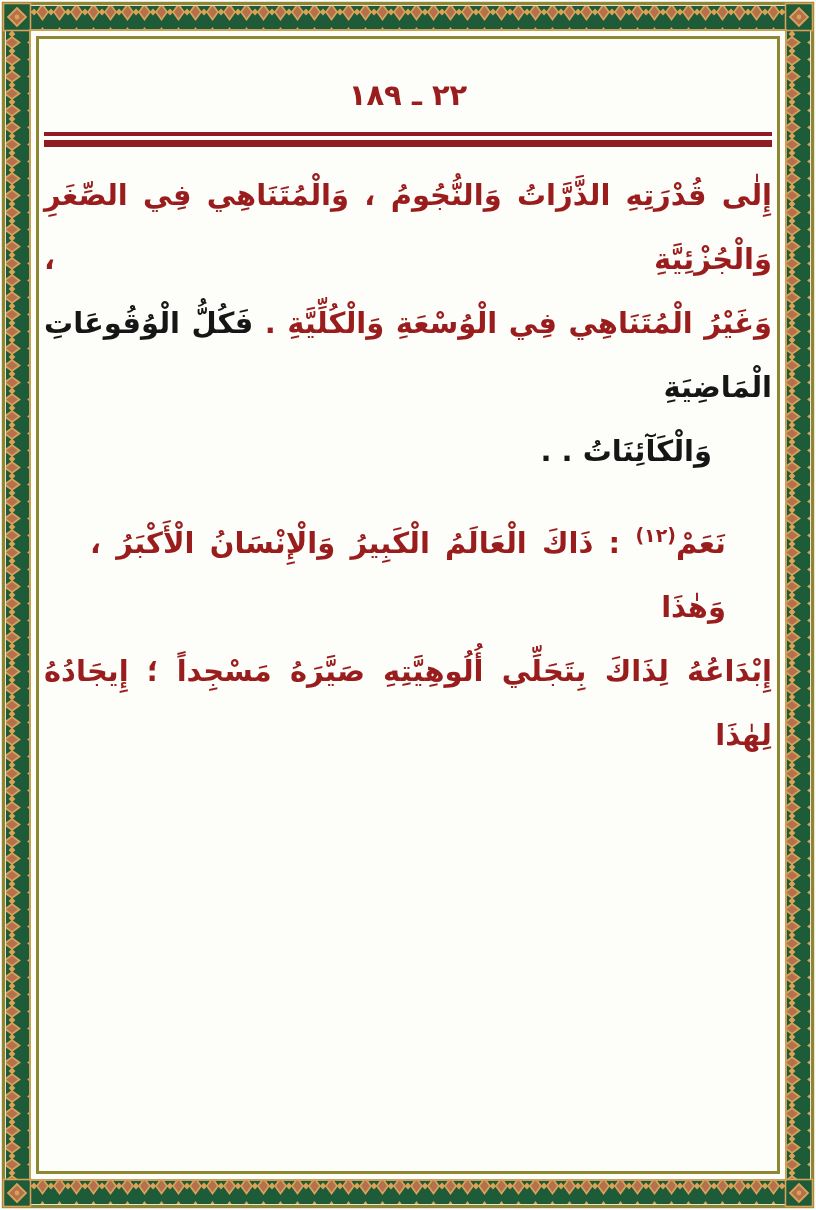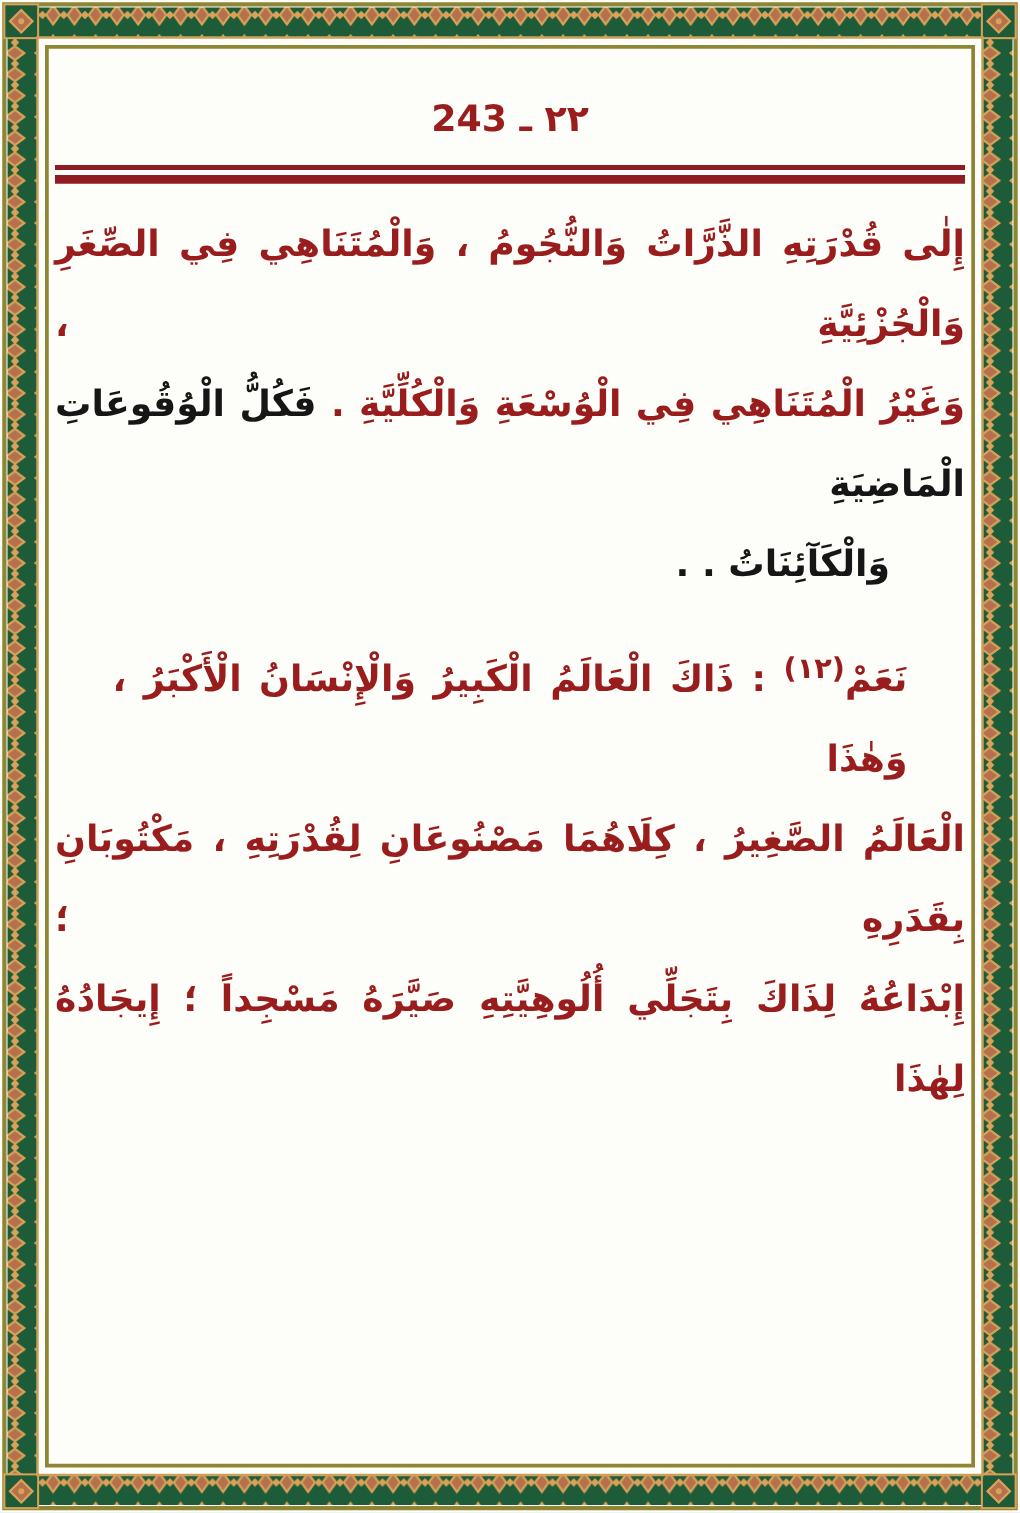--- a/index.html
+++ b/index.html
@@ -28,21 +28,21 @@
   .double-rule .bar1{height:4px;background:#8e1c22;}
   .double-rule .gap{height:4px;}
   .double-rule .bar2{height:7px;background:#8e1c22;}
   .body{font-size:29px;line-height:64px;color:#161616;}
   .line{white-space:normal;}
   .just{text-align:justify;text-align-last:justify;}
   .red{color:#9a1d1d;}
   .black{color:#161616;}
   .endline{text-align:left;text-align-last:start;padding-right:60px;}
   .p2first{padding:0 46px;margin-top:28px;}
-  sup.fnref{font-size:23px;vertical-align:super;line-height:0;}
+  sup.fnref{font-size:19px;vertical-align:super;line-height:0;}
 </style>
 </head>
 <body>
 
 <div class="page">
 
   <svg class="frame" width="816" height="1210" viewBox="0 0 816 1210" xmlns="http://www.w3.org/2000/svg">
     <defs>
       <pattern id="chainH" width="17" height="24" patternUnits="userSpaceOnUse">
         <rect width="17" height="24" fill="#1e5b38"></rect>
@@ -80,34 +80,33 @@
     <use href="#cornerSq" transform="translate(816,1210) scale(-1,-1)"></use>
 
     <rect x="30" y="30" width="756" height="1150" fill="none" stroke="#c9a159" stroke-width="2"></rect>
 
     <rect x="37.5" y="37.5" width="741" height="1135" fill="none" stroke="#8f8634" stroke-width="3"></rect>
   </svg>
 
   <div class="content">
 
     <div class="header">
-      <span class="pageref">٢٢ ـ 243</span>
+      <span class="pageref">٢٢ ـ ١٨٩</span>
     </div>
 
     <div class="double-rule">
       <div class="bar1"></div>
       <div class="gap"></div>
       <div class="bar2"></div>
     </div>
 
     <div class="body">
       <div class="line just red">إِلٰى قُدْرَتِهِ الذَّرَّاتُ وَالنُّجُومُ ، وَالْمُتَنَاهِي فِي الصِّغَرِ وَالْجُزْئِيَّةِ ،</div>
       <div class="line just"><span class="red">وَغَيْرُ الْمُتَنَاهِي فِي الْوُسْعَةِ وَالْكُلِّيَّةِ .</span> <span class="black">فَكُلُّ الْوُقُوعَاتِ الْمَاضِيَةِ</span></div>
       <div class="line endline black">وَالْكَآئِنَاتُ . .</div>
 
       <div class="line just red p2first"><span>نَعَمْ</span><sup class="fnref">(١٢)</sup> <span>: ذَاكَ الْعَالَمُ الْكَبِيرُ وَالْإِنْسَانُ الْأَكْبَرُ ، وَهٰذَا</span></div>
-      <div class="line just red">الْعَالَمُ الصَّغِيرُ ، كِلَاهُمَا مَصْنُوعَانِ لِقُدْرَتِهِ ، مَكْتُوبَانِ بِقَدَرِهِ ؛</div>
       <div class="line just red">إِبْدَاعُهُ لِذَاكَ بِتَجَلِّي أُلُوهِيَّتِهِ صَيَّرَهُ مَسْجِداً ؛ إِيجَادُهُ لِهٰذَا</div>
 
     </div>
 
   </div>
 </div>
 
 </body></html>

